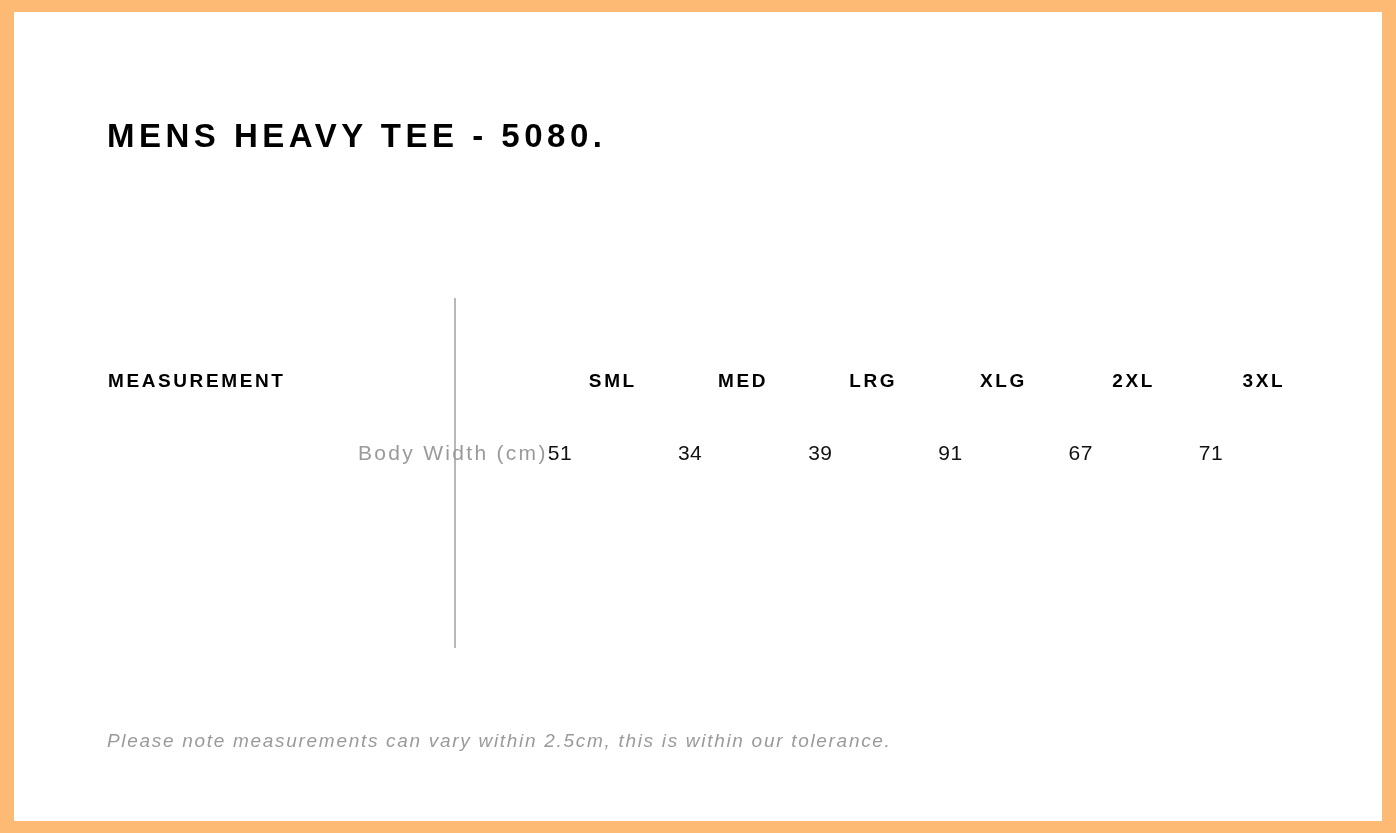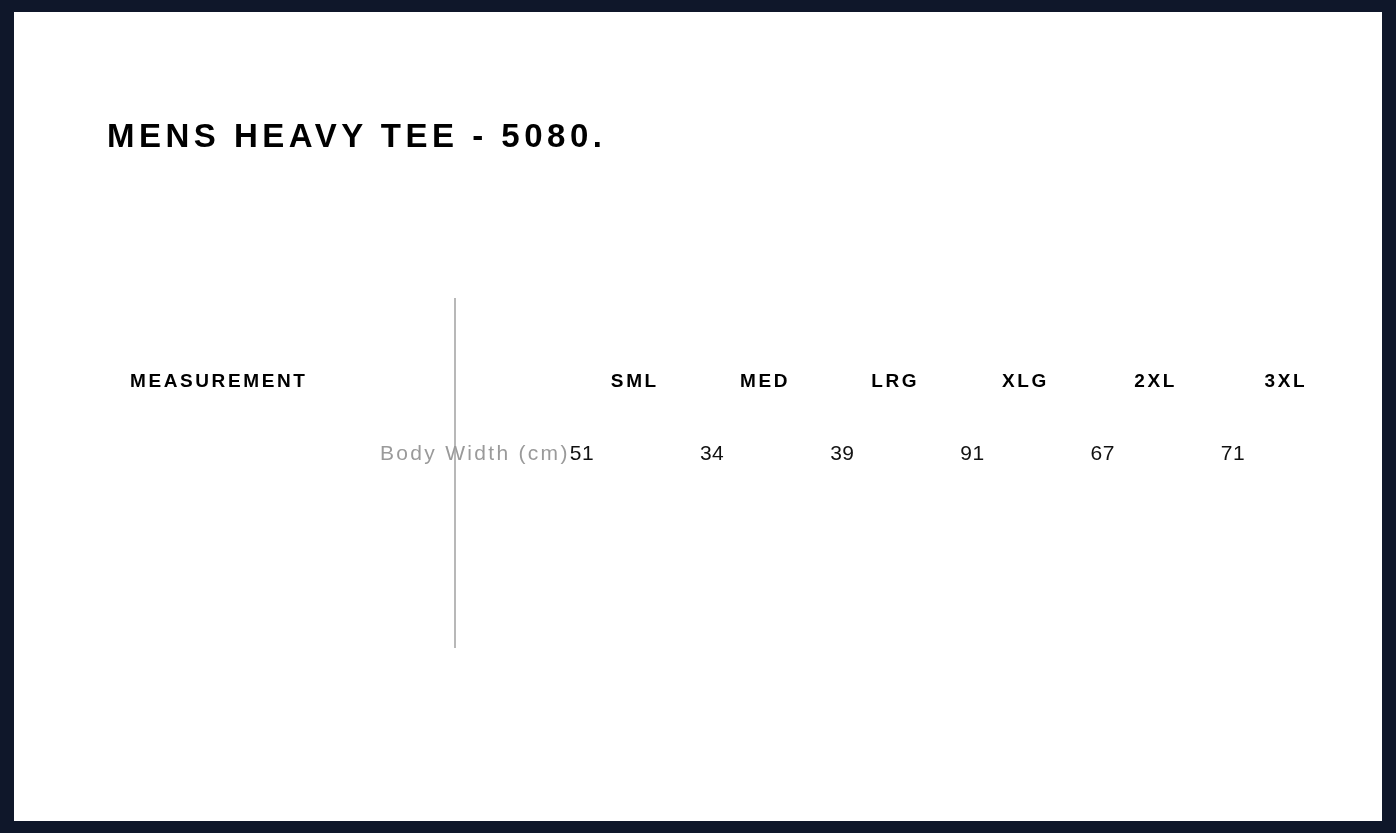--- a/index.html
+++ b/index.html
@@ -12,21 +12,21 @@
     height: 833px;
     font-family: "Liberation Sans", sans-serif;
     overflow: hidden;
   }
   .frame {
     position: absolute;
     left: 0;
     top: 0;
     width: 1396px;
     height: 833px;
-    background: #0f172a;
+    background: #fdba74;
     box-sizing: border-box;
     padding: 12px 14px 12px 14px;
   }
   .card {
     width: 100%;
     height: 100%;
     background: #ffffff;
     box-sizing: border-box;
     position: relative;
   }
@@ -48,21 +48,20 @@
     height: 350px;
     background: #b8b8b8;
   }
   table.size-table {
     position: absolute;
     left: 93px;
     top: 344px;
     width: 1222px;
     border-collapse: collapse;
     table-layout: fixed;
-    margin-left: 22px;
   }
   table.size-table th,
   table.size-table td {
     padding: 0;
     border: 0;
     vertical-align: middle;
   }
   .col-label { width: 440px; }
   .col-size  { width: 130px; }
 
@@ -140,15 +139,16 @@
           <td>51</td>
           <td>34</td>
           <td>39</td>
           <td>91</td>
           <td>67</td>
           <td>71</td>
         </tr>
       </tbody>
     </table>
 
+    <div class="footnote">Please note measurements can vary within 2.5cm, this is within our tolerance.</div>
 
   </div>
 </div>
 
 </body></html>

